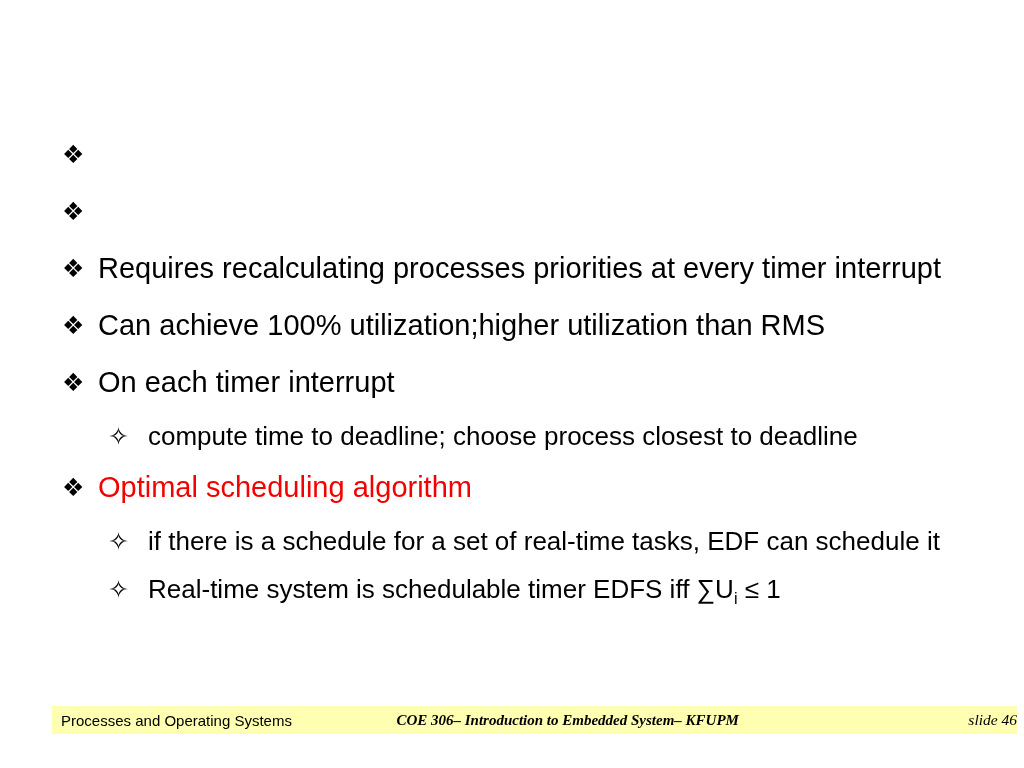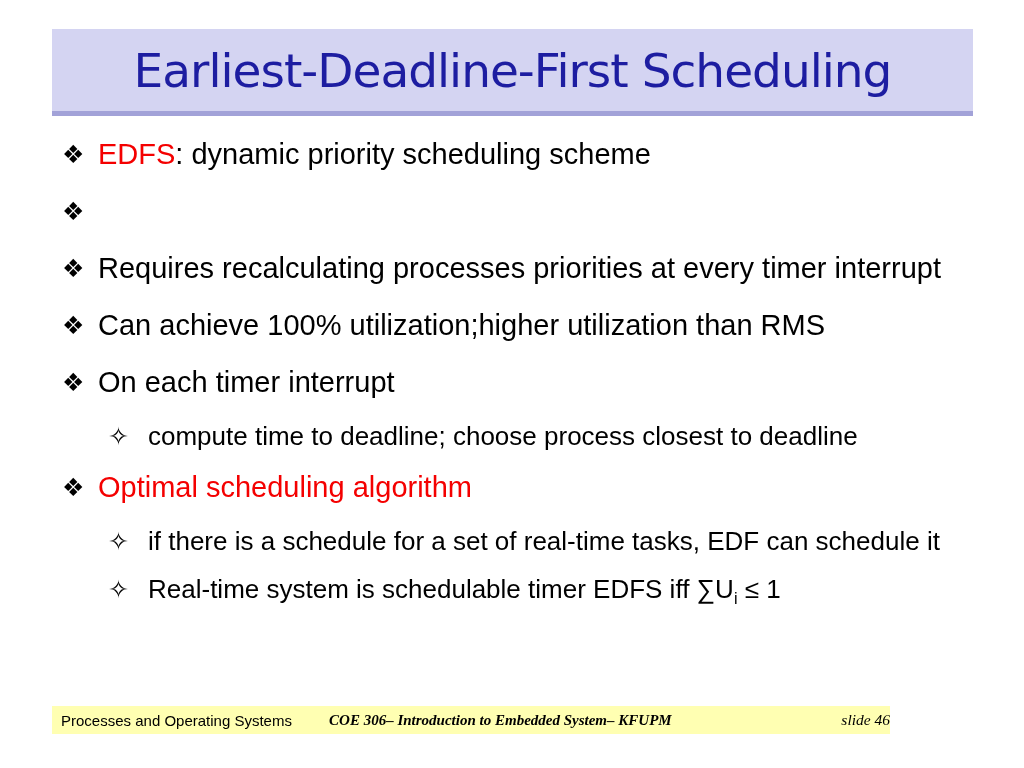--- a/index.html
+++ b/index.html
@@ -28,42 +28,38 @@
   .item.m .bul{font-size:25px;color:#000;}
   .item.s .bul{width:40px;font-size:25px;color:#000;}
   .bul.red{color:var(--red,#f40000);}
   .txt{flex:none;}
   .item.m .txt{max-width:900px;}
   .item.s .txt{max-width:830px;}
   .red{color:var(--red,#f40000);}
   sub{font-size:0.62em;line-height:0;}
   
   .footer{
-    position:absolute;left:52px;top:706px;width:838px;height:28px;
+    position:absolute;left:52px;top:706px;width:965px;height:28px;
     background:var(--yellow,#ffffb2);
     display:flex;align-items:center;
   }
   .footer .fl{width:32%;padding-left:9px;font-size:15px;font-family:"Liberation Sans",sans-serif;}
   .footer .fc{width:42%;text-align:center;font-size:15px;font-family:"Liberation Serif",serif;font-style:italic;font-weight:bold;}
   .footer .fr{width:26%;text-align:right;font-size:15.5px;font-family:"Liberation Serif",serif;font-style:italic;}
 </style>
 </head>
 <body>
 
 <div class="slide">
 
-  <div class="title-bar">
-    <span class="title-text">Earliest-Deadline-First Scheduling</span>
-  </div>
 
   <div class="content">
 
     <div class="item m">
       <span class="bul red">❖</span>
-      <div class="txt"><span class="red">EDFS</span><span>: dynamic priority scheduling scheme</span></div>
     </div>
 
     <div class="item m">
       <span class="bul">❖</span>
     </div>
 
     <div class="item m">
       <span class="bul">❖</span>
       <div class="txt">Requires recalculating processes priorities at every timer interrupt</div>
     </div>

